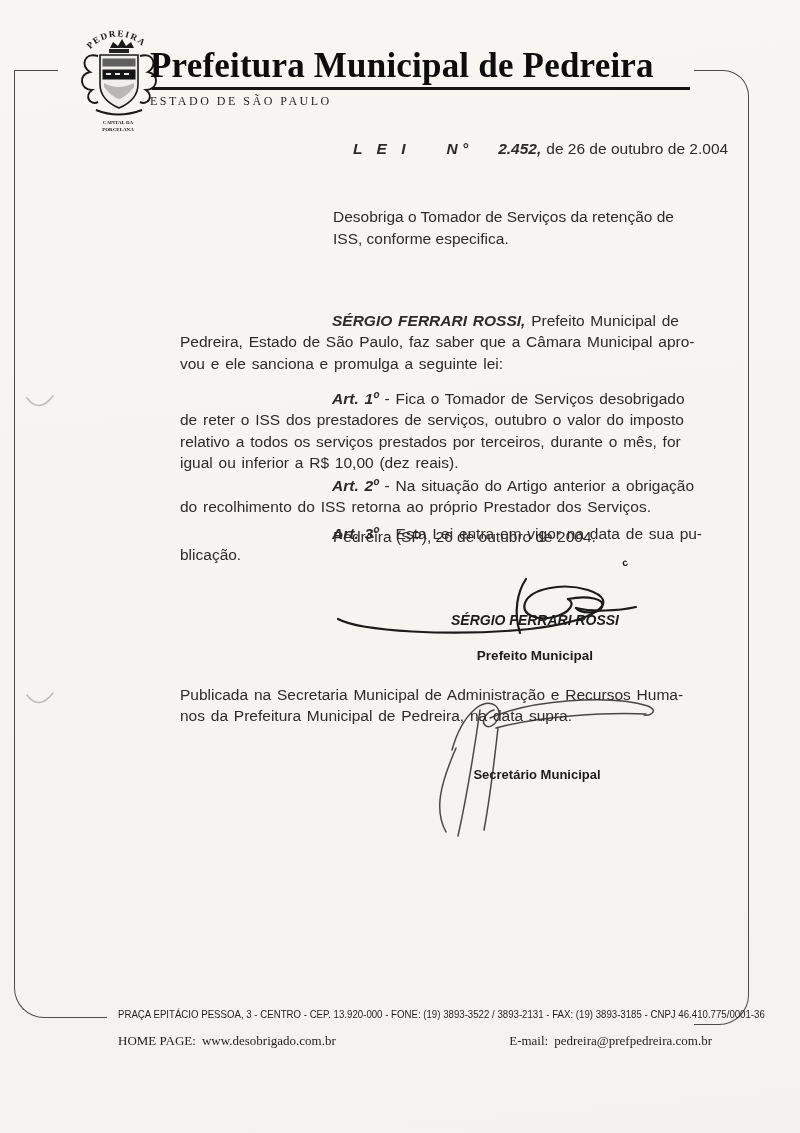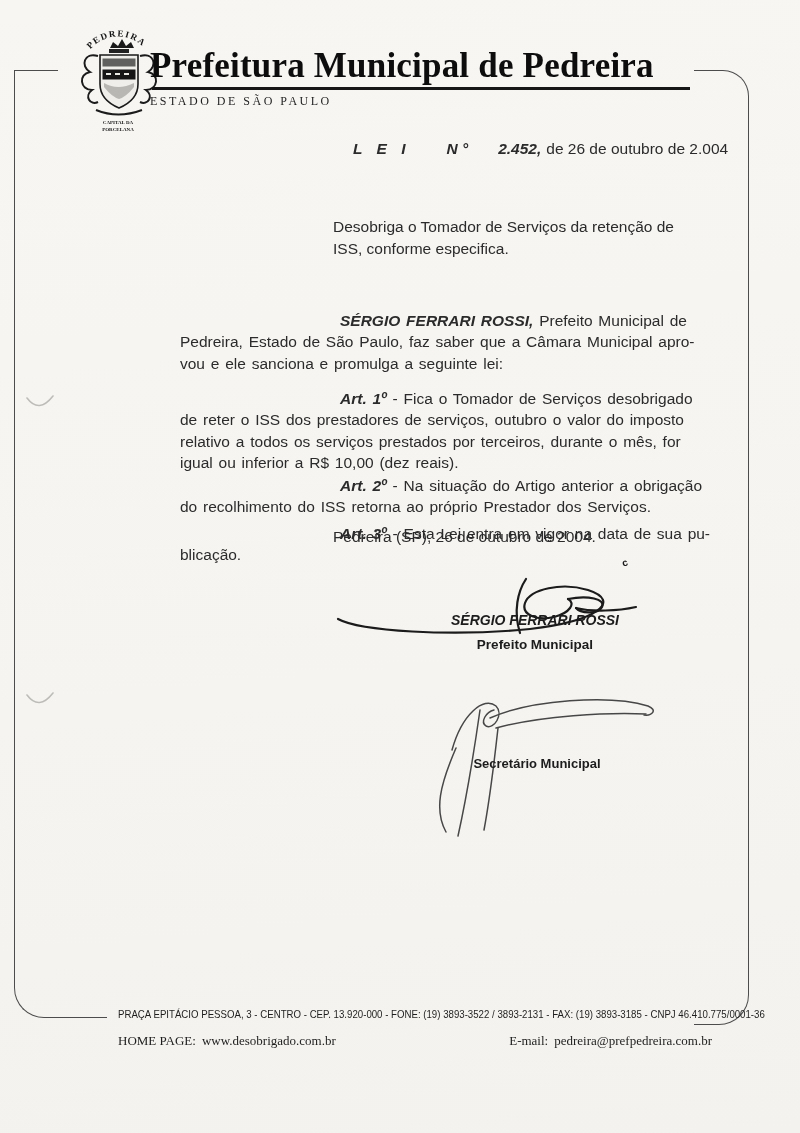--- a/index.html
+++ b/index.html
@@ -26,39 +26,39 @@
   .title-rule { position:absolute; left:152px; top:87px; width:538px; height:3px; background:#161616; }
   .org-subtitle { position:absolute; left:150px; top:94px; width:540px; text-align:left;
     font-family:"Liberation Serif", serif; font-size:12px; letter-spacing:2.5px; color:#1f1f1f; }
   
   .law-line { position:absolute; left:333px; top:140px; font-size:15.5px; white-space:nowrap;margin-left:20px; }
   .law-line .lei { font-weight:bold; font-style:italic; letter-spacing:5px; margin-right:36px; }
   .law-line .numlbl { font-weight:bold; font-style:italic; margin-right:30px; }
   .law-line .num { font-weight:bold; font-style:italic; margin-right:5px; }
   
   .pre { white-space:pre-line; }
-  .summary { position:absolute; left:333px; top:216px; width:400px; font-size:15.5px;
+  .summary { position:absolute; left:333px; top:206px; width:400px; font-size:15.5px;
     line-height:22px; }
   .para { position:absolute; left:180px; width:562px; font-size:15.5px; line-height:21.5px;
     text-indent:152px; word-spacing:1.5px; }
-  .para .lead { font-weight:bold; font-style:italic;margin-left:8px; }
+  .para .lead { font-weight:bold; font-style:italic; }
   .p-preamble { top:294px; }
   .p-art1 { top:372px; }
   .p-art2 { top:459px; }
   .p-art3 { top:507px; }
   .p-publication { top:668px; text-indent:0; }
   .dateline { position:absolute; left:333px; top:528px; font-size:15.5px; }
   .stray-mark { position:absolute; left:622px; top:557px; font-size:10px; font-weight:bold;
     transform:rotate(-18deg); color:#1a1a1a; }
   
   .sigblock { position:absolute; width:250px; text-align:center; }
   .sig1-block { left:410px; top:612px; }
   .sig2-block { left:412px; top:747px; }
   .sig-name { font-weight:bold; font-style:italic; font-size:14px; color:#1c1c1c; }
-  .sig-role { font-weight:bold; font-size:13.5px; margin-top:9px; color:#1c1c1c; }
+  .sig-role { font-weight:bold; font-size:13.5px; margin-top:20px; color:#1c1c1c; }
   .sig2-block .sig-name { font-size:13.5px; }
   .sig2-block .sig-role { font-size:13px; }
   .sig-svg { position:absolute; pointer-events:none; }
   .sig1-svg { left:330px; top:575px; }
   .sig2-svg { left:400px; top:690px; }
   .margin-mark { position:absolute; opacity:.55; }
   .mm1 { left:24px; top:392px; }
   .mm2 { left:24px; top:689px; }
   
   .addr { position:absolute; left:118px; top:1008px; width:586px; font-size:11.5px;
@@ -137,20 +137,22 @@
       <path d="M 196 4 C 188 16 183 36 190 58"></path>
       <path d="M 238 24 C 258 20 276 24 272 32 C 268 40 250 38 246 33"></path>
       <path d="M 246 33 C 262 37 288 36 306 32"></path>
     </g>
   </svg>
   <div class="sigblock sig1-block">
     <div class="sig-name">SÉRGIO FERRARI ROSSI</div>
     <div class="sig-role">Prefeito Municipal</div>
   </div>
 
+  <p class="para p-publication pre">Publicada na Secretaria Municipal de Administração e Recursos Huma-
+nos da Prefeitura Municipal de Pedreira, na data supra.</p>
 
   <svg class="sig-svg sig2-svg" width="290" height="150" viewBox="0 0 290 150">
     <g stroke="#2a2a2a" stroke-width="1.5" fill="none" stroke-linecap="round" opacity=".85">
       <path d="M 52 60 C 62 24 84 6 96 16 C 104 24 94 40 86 36 C 80 32 86 22 94 20"></path>
       <path d="M 90 28 C 130 10 210 4 248 16 C 258 20 252 26 244 25"></path>
       <path d="M 96 38 C 140 26 208 22 246 24"></path>
       <path d="M 56 58 C 40 95 34 120 46 142"></path>
       <path d="M 80 20 C 74 62 66 110 58 146"></path>
       <path d="M 98 38 C 94 74 90 108 84 140"></path>
     </g>

